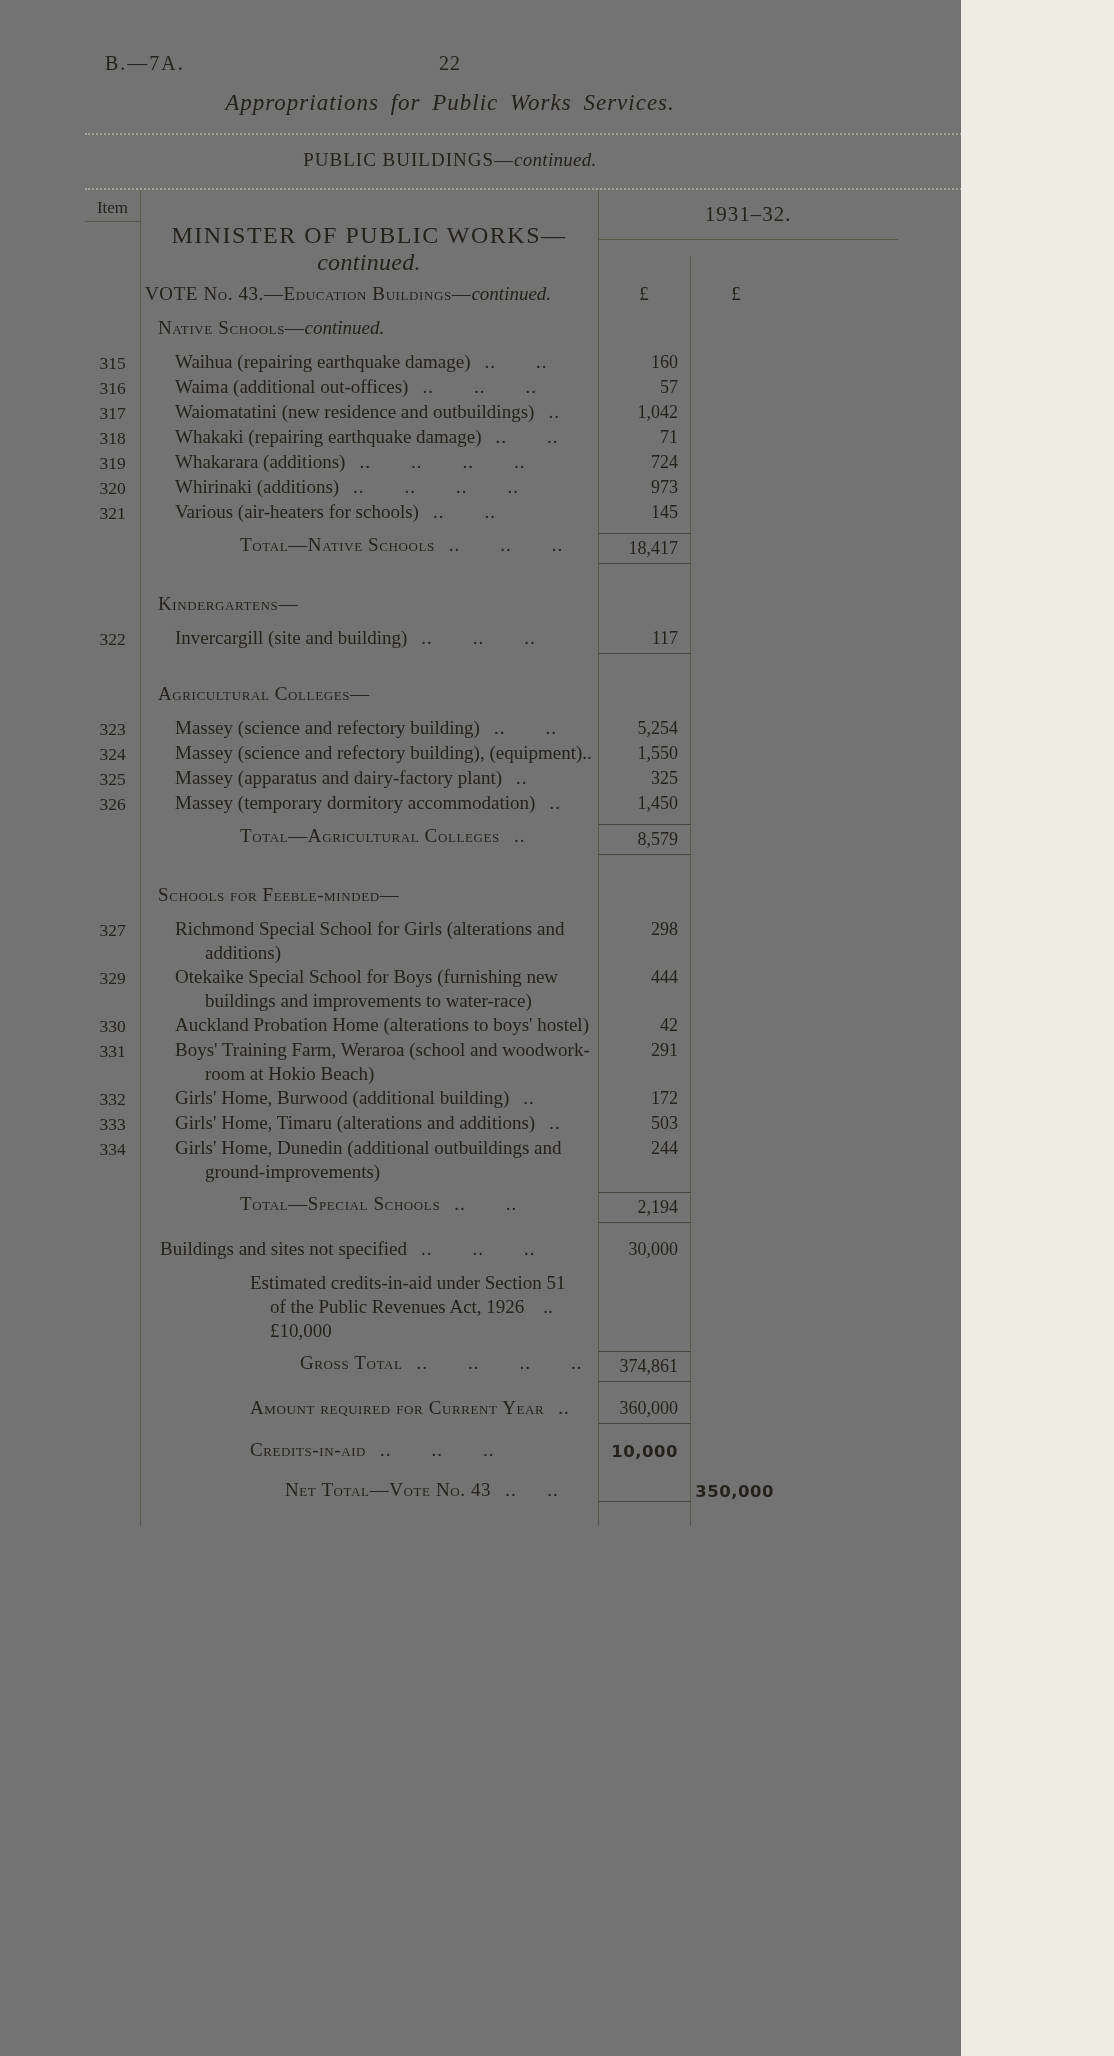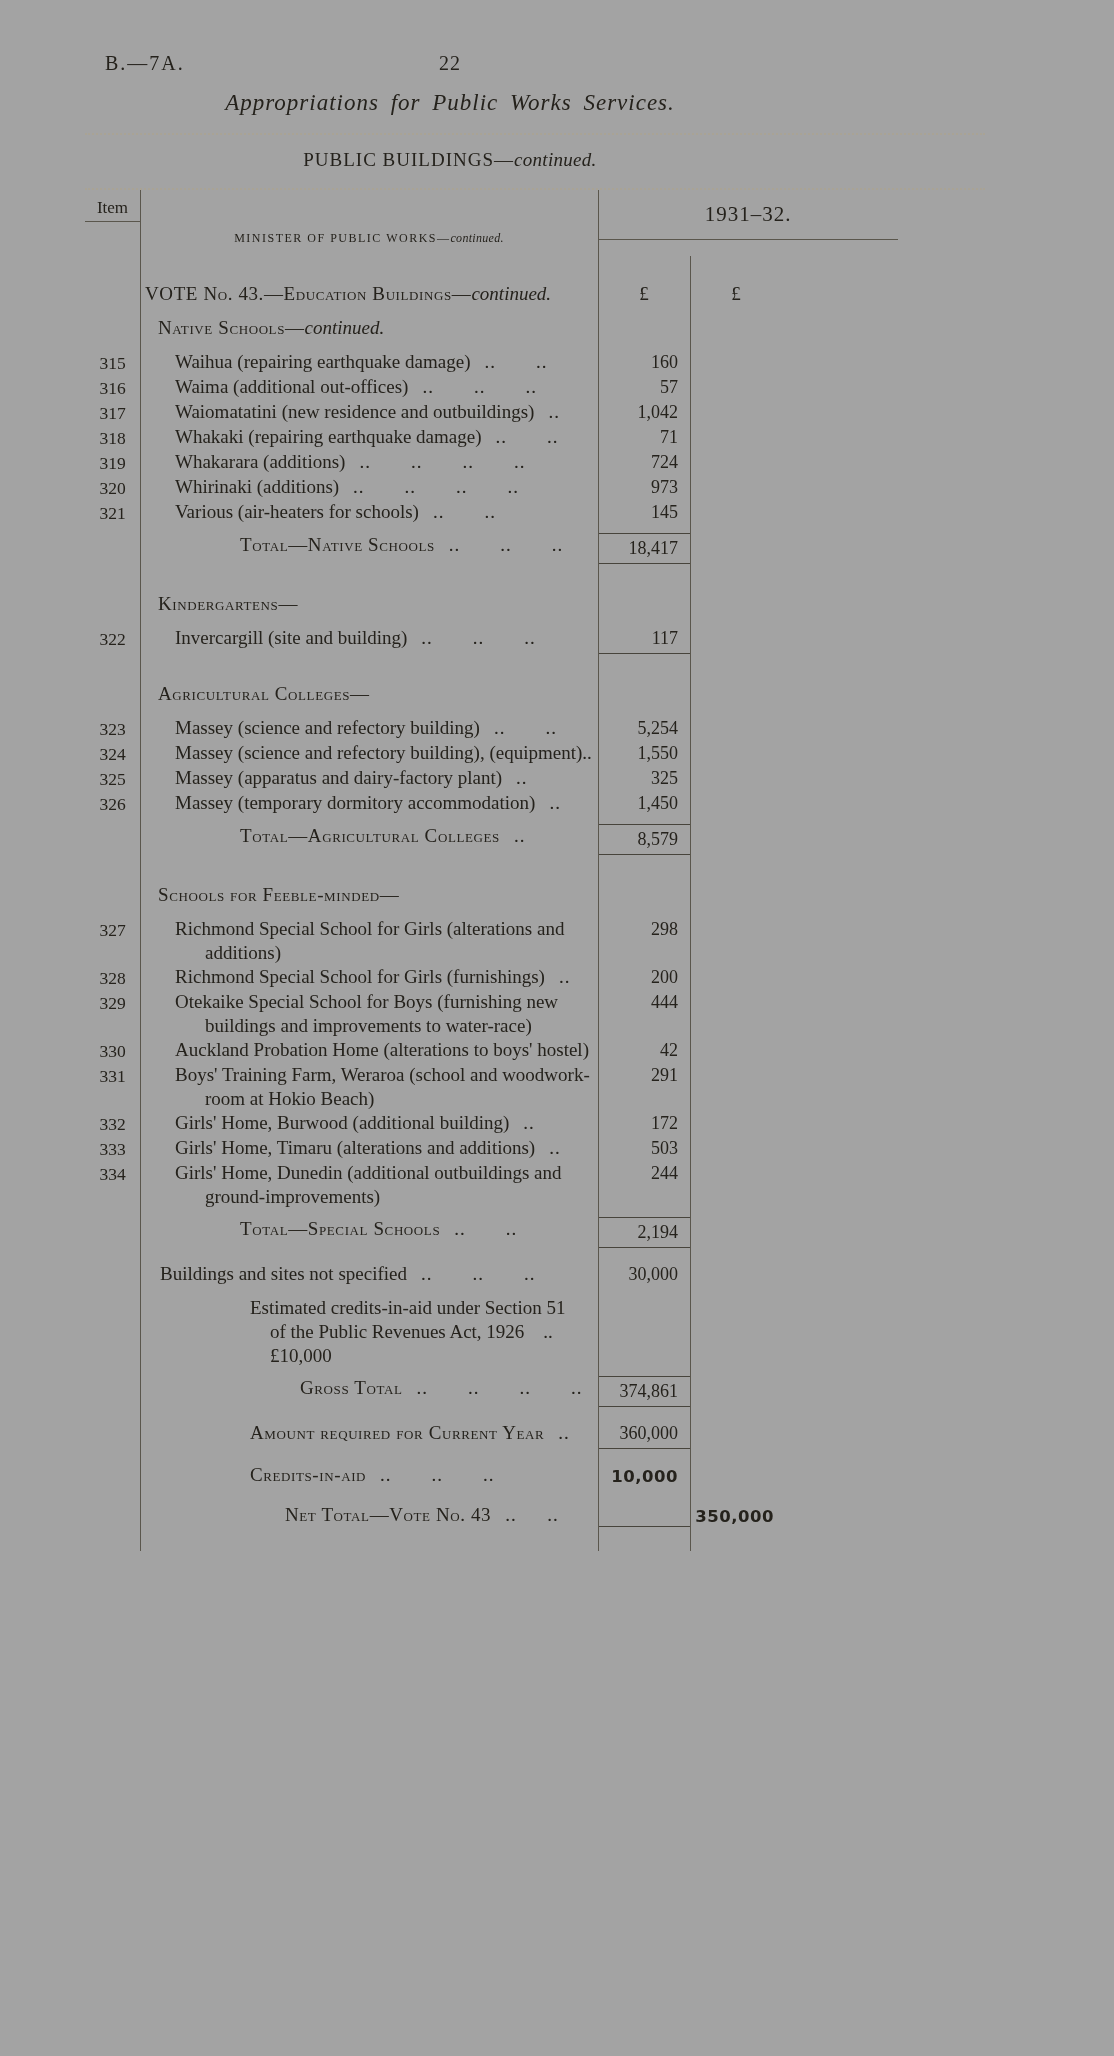--- a/index.html
+++ b/index.html
@@ -5,23 +5,23 @@
   * { box-sizing: border-box; }
   html, body { margin: 0; padding: 0; }
   body {
     width: 1114px;
     background: #efece4;
     font-family: "Liberation Serif", "DejaVu Serif", serif;
     color: #25221c;
   }
   .sheet {
     position: relative;
-    width: 1114px;
+    width: 961px;
     height: 2056px;
-    background: #a3a3a3;
+    background: #737373;
     overflow: hidden;
   }
   .content { position: absolute; left: 85px; top: 0; width: 900px; height: 100%; }
 
   .doc-ref  { position: absolute; left: 20px; top: 52px; font-size: 20px; letter-spacing: 2px; }
   .page-num { position: absolute; left: 0; top: 52px; width: 730px; text-align: center; font-size: 20px; letter-spacing: 1px; }
   .doc-title {
     position: absolute; left: 0; top: 90px; width: 730px; text-align: center;
     font-size: 23px; font-style: italic; letter-spacing: 1px; word-spacing: 5px;
   }
@@ -42,22 +42,22 @@
   .thead { position: relative; height: 74px; }
   .th-item {
     position: absolute; left: 0; top: 8px; width: 55px; text-align: center;
     font-size: 17px; border-bottom: 1px solid #5a564c; padding-bottom: 3px;
   }
   .th-year {
     position: absolute; left: 513px; top: 12px; width: 300px; text-align: center;
     font-size: 21px; letter-spacing: 1px; border-bottom: 1px solid #5a564c; padding-bottom: 12px;
   }
   .th-minister {
-    position: absolute; left: 55px; top: 41px; width: 458px; text-align: center;
-    font-size: 12px; letter-spacing: 1.5px;
+    position: absolute; left: 55px; top: 32px; width: 458px; text-align: center;
+    font-size: 24px; letter-spacing: 1.5px;
   }
   .th-minister i { letter-spacing: 0.3px; }
 
   .row { display: flex; align-items: flex-start; line-height: 24px; font-size: 19px; }
   .c-item { width: 55px; text-align: center; font-size: 17.5px; padding-top: 1px; }
   .c-desc { width: 458px; padding-left: 35px; }
   .c-a1 { width: 92px; text-align: right; padding-right: 12px; font-size: 18px; min-height: 24px; }
   .c-a2 { width: 92px; text-align: right; padding-right: 8px;  font-size: 18px; min-height: 24px; }
 
   .row-vote { margin-top: 18px; }
@@ -264,28 +264,20 @@
           <div class="row row-item">
             <div class="c c-item">327</div>
             <div class="c c-desc">
               <div class="l1"><span>Richmond Special School for Girls (alterations and</span></div>
               <div class="l2">additions)</div>
             </div>
             <div class="c c-a1">298</div>
             <div class="c c-a2"></div>
           </div>
           <div class="row row-item">
-            <div class="c c-item">328</div>
-            <div class="c c-desc">
-              <div class="l1"><span>Richmond Special School for Girls (furnishings)</span><span class="dots">..</span></div>
-            </div>
-            <div class="c c-a1">200</div>
-            <div class="c c-a2"></div>
-          </div>
-          <div class="row row-item">
             <div class="c c-item">329</div>
             <div class="c c-desc">
               <div class="l1"><span>Otekaike Special School for Boys (furnishing new</span></div>
               <div class="l2">buildings and improvements to water-race)</div>
             </div>
             <div class="c c-a1">444</div>
             <div class="c c-a2"></div>
           </div>
           <div class="row row-item">
             <div class="c c-item">330</div>

